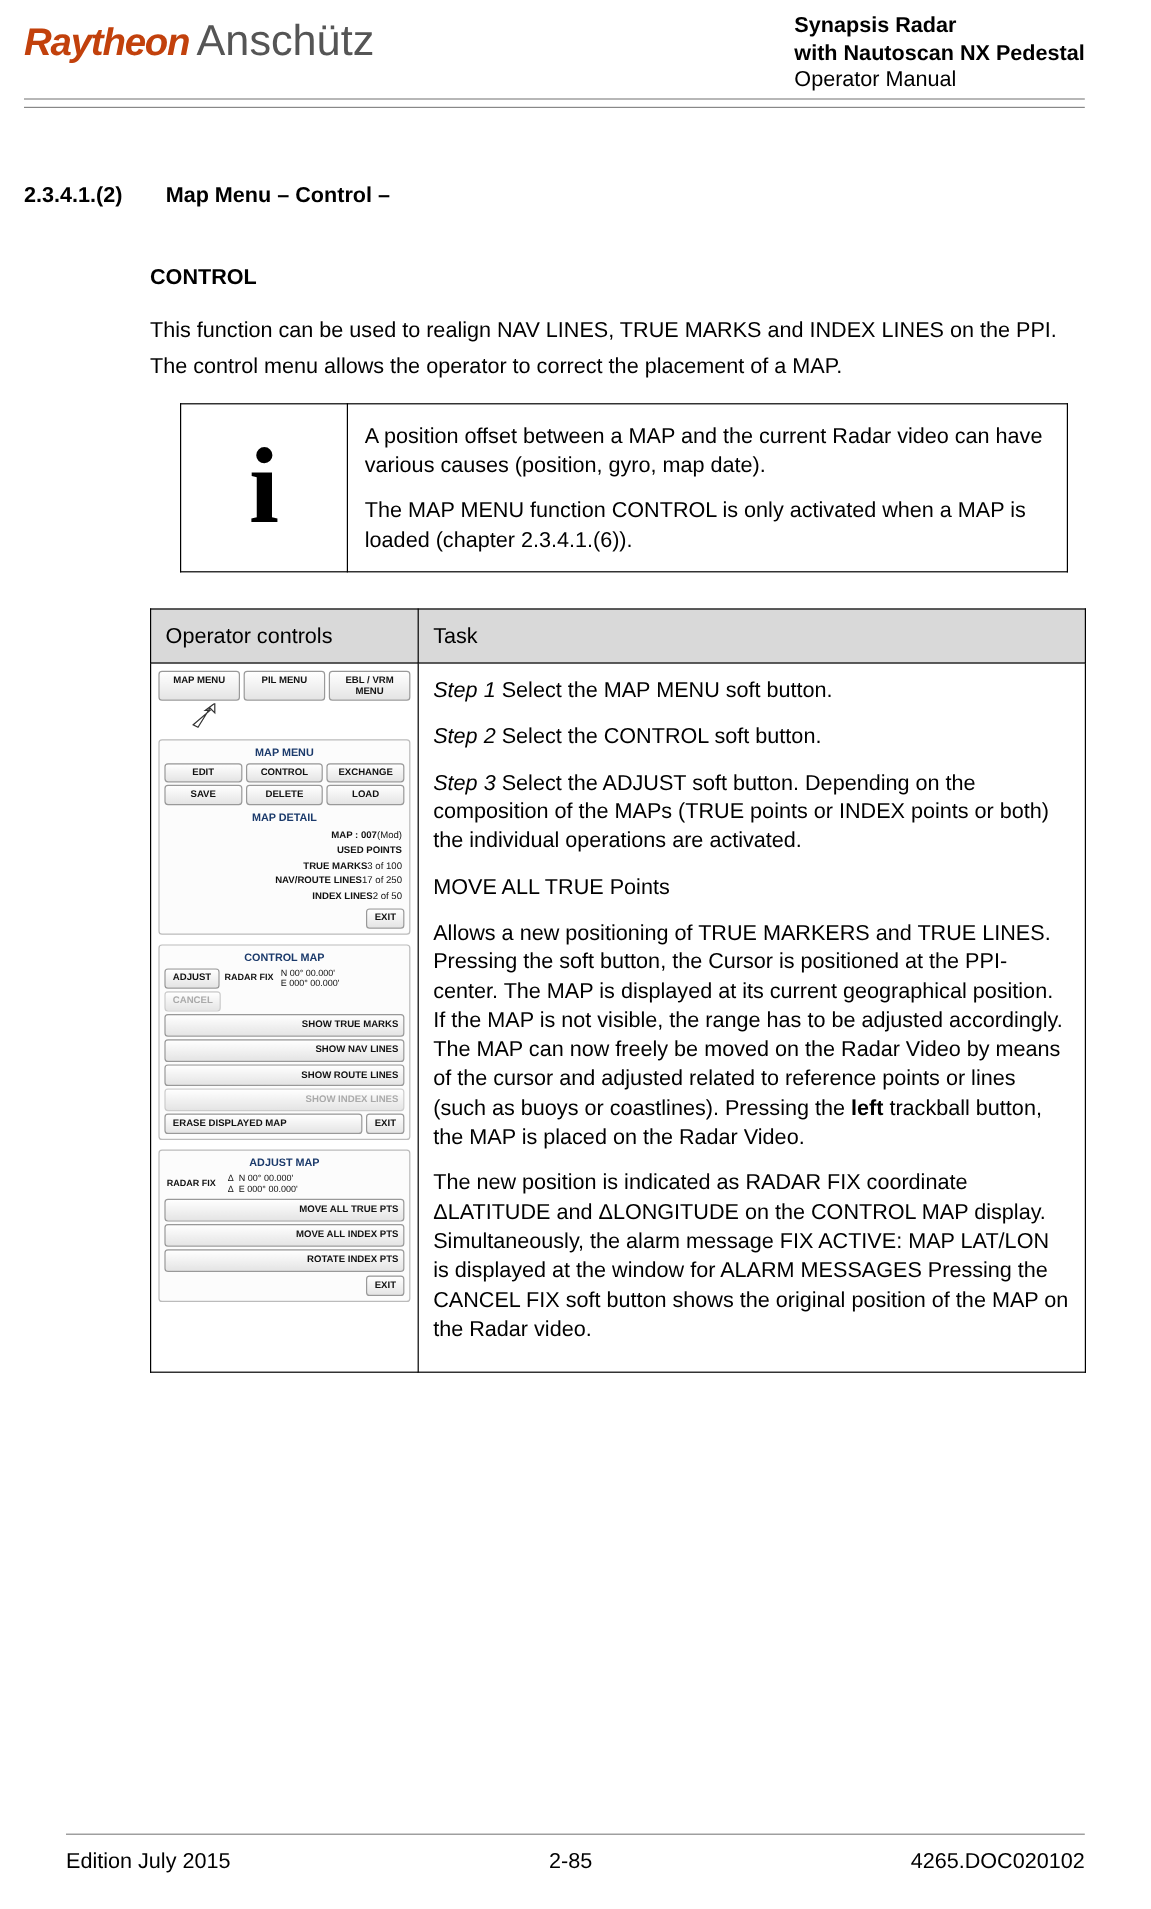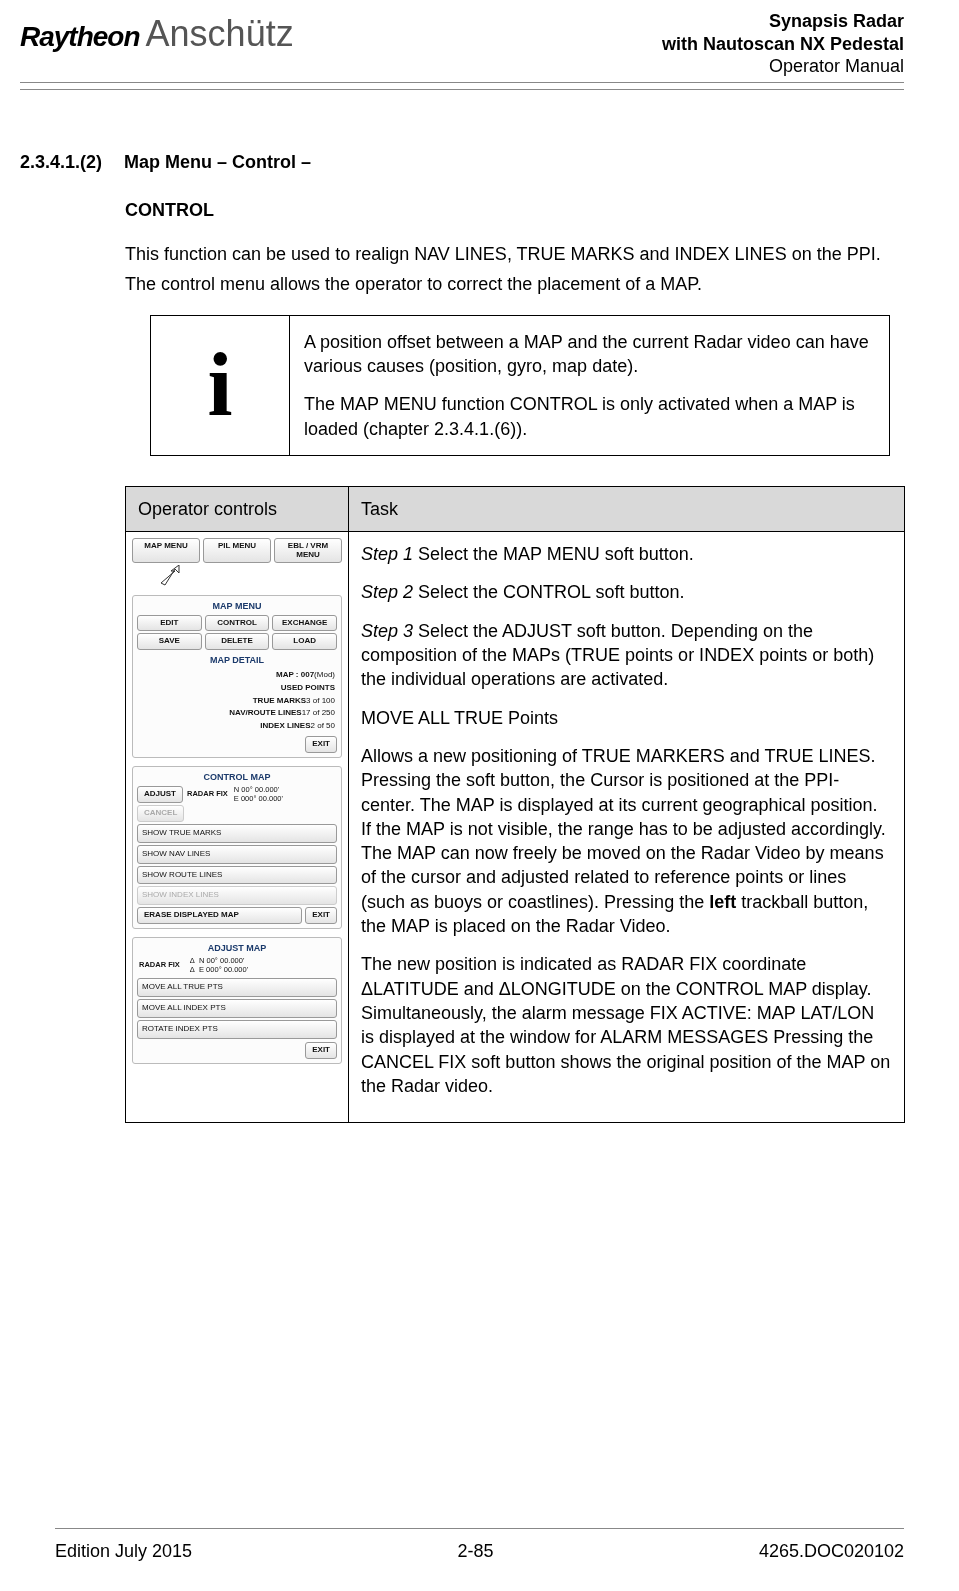--- a/index.html
+++ b/index.html
@@ -26,43 +26,42 @@
     padding-bottom: 4px;
     margin-bottom: 6px;
   }
   .logo {
     display: flex;
     align-items: baseline;
     gap: 6px;
   }
   .logo-raytheon {
     font-family: Arial, sans-serif;
-    font-size: 28px;
+    font-size: 32px;
     font-weight: 800;
     font-style: italic;
-    color: #000000;
+    color: #c2410c;
     letter-spacing: -1px;
   }
   .logo-anschutz {
     font-size: 36px;
     color: #555;
     font-weight: 400;
   }
   .doc-title {
-    text-align: right;
     font-size: 18px;
     line-height: 1.25;
   }
   .doc-title .b { font-weight: 700; }
   hr.rule { border: none; border-top: 1px solid #888; margin: 0 0 60px 0; }
 
   .section-row {
     display: flex;
-    gap: 22px;
-    margin-bottom: 24px;
+    gap: 36px;
+    margin-bottom: 45px;
   }
   .sec-num { font-weight: 700; white-space: nowrap; }
   .sec-title { font-weight: 700; }
 
   .body-indent { margin-left: 105px; }
 
   .subhead { font-weight: 700; margin: 0 0 20px 0; }
   p.body { margin: 0 0 6px 0; }
 
   table.info-box {
@@ -140,22 +139,22 @@
     display: inline-block;
     font-weight: 700;
   }
   .mock-btn-long {
     background: linear-gradient(#fff,#e4e4e4);
     border: 1px solid #999;
     border-radius: 3px;
     padding: 3px 4px;
     font-size: 8px;
     display: block;
-    text-align: left;
-    font-weight: 400;
+    text-align: right;
+    font-weight: 700;
     margin: 2px 0;
   }
   .mock-btn-long.dis { color: #aaa; border-color: #ccc; }
   .radfix { font-size: 7.5px; line-height: 1.15; display:flex; gap:6px; align-items:center; }
   .radfix .lbl { font-weight:700; }
 
   .callout-arrow {
     position: relative;
     margin: 2px 0 4px 25px;
   }

